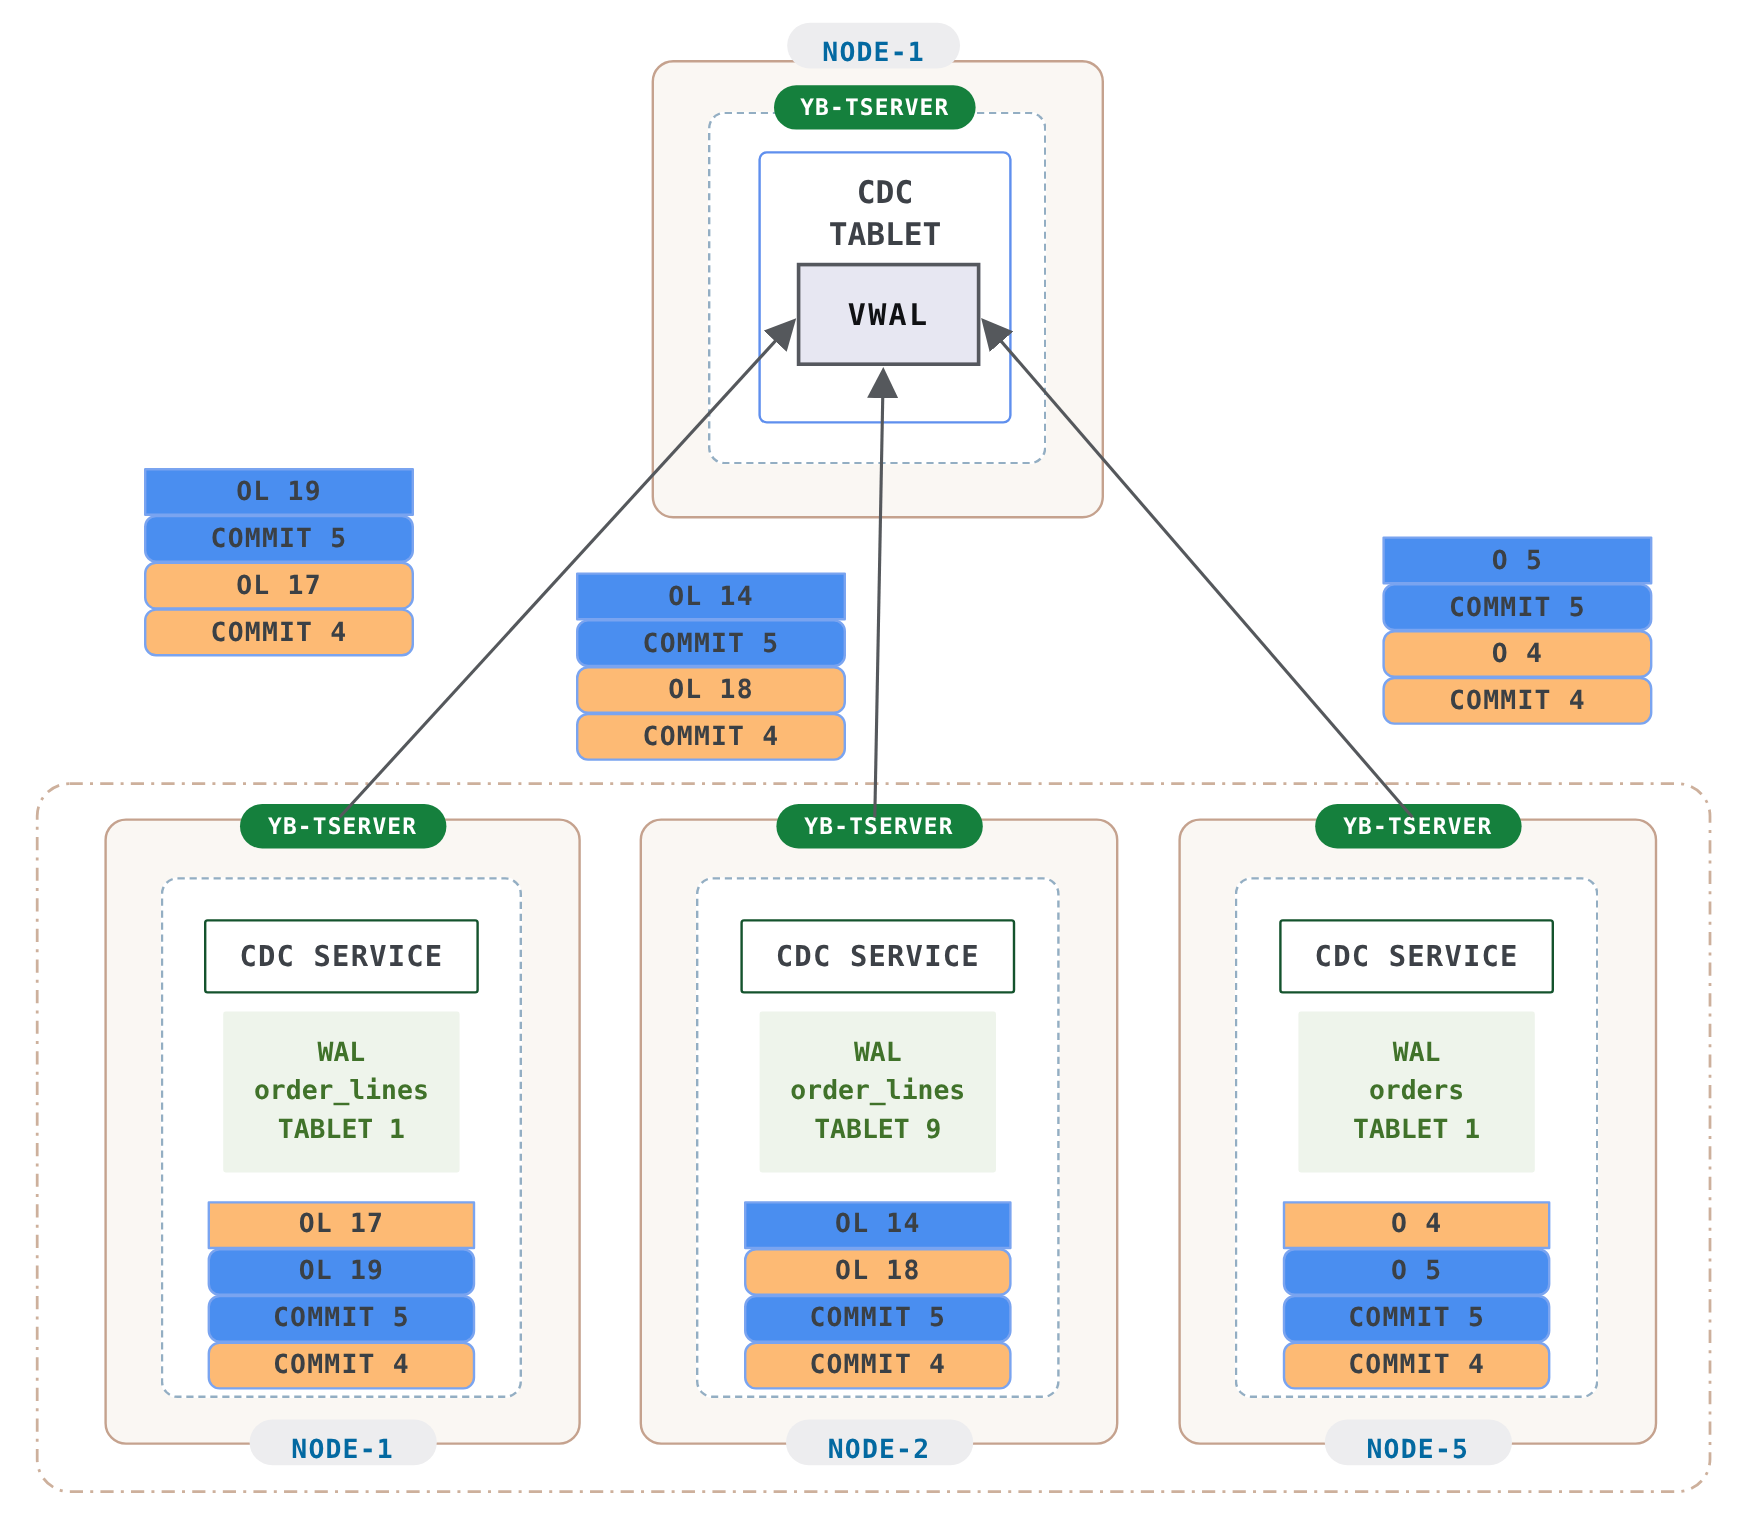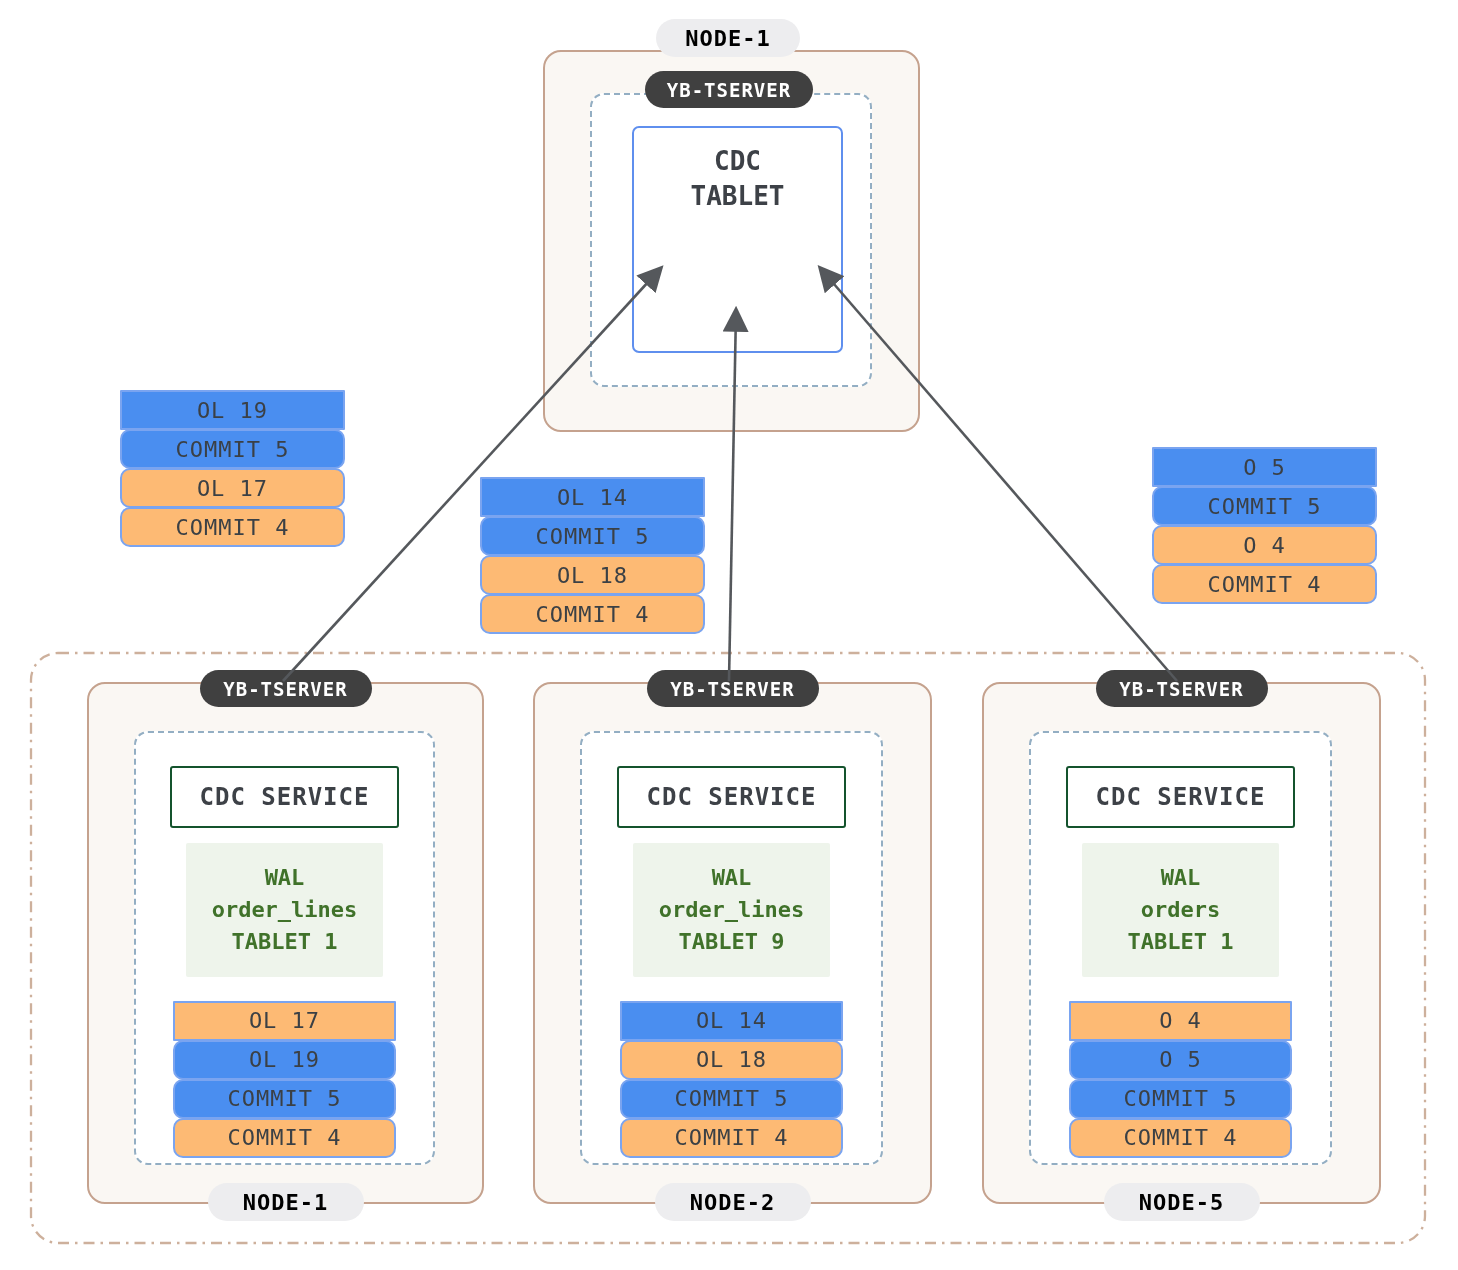--- a/index.html
+++ b/index.html
@@ -2,27 +2,27 @@
 <html><head>
 <meta charset="utf-8">
 <style>
   html,body{margin:0;padding:0;background:#ffffff;}
   #canvas{
     position:relative;width:1458px;height:1270px;background:#ffffff;overflow:hidden;
     font-family:"DejaVu Sans Mono","Liberation Mono",monospace;
   }
   
   .node-pill{
-    position:absolute;display:flex;align-items:center;justify-content:center;
-    background:#ededef;border-radius:20px;color:#000000;
+    position:absolute;display:flex;align-items:flex-end;justify-content:center;
+    background:#ededef;border-radius:20px;color:#0369a1;
     font-weight:bold;font-size:22px;letter-spacing:1px;z-index:6;
   }
   .tserver-badge{
     position:absolute;display:flex;align-items:center;justify-content:center;
-    background:#404040;border-radius:19px;color:#ffffff;
+    background:#15803d;border-radius:19px;color:#ffffff;
     font-weight:bold;font-size:19px;letter-spacing:1px;z-index:5;
   }
   
   .node-frame{
     position:absolute;background:#faf7f3;border:2.5px solid #c5a28e;border-radius:18px;
   }
   .dashed-box{
     position:absolute;background:#ffffff;border:2px dashed #93aec3;border-radius:14px;
   }
   
@@ -48,21 +48,21 @@
     text-align:center;padding:19px 0;
   }
   .wal-block div{white-space:nowrap;}
   
   .stack{display:flex;flex-direction:column;}
   .stack.floating{position:absolute;width:225px;z-index:3;}
   .stack.in-node{margin-top:24px;width:223px;}
   .rec-row{
     height:40px;border:2px solid #7aa4f0;box-sizing:border-box;border-radius:1px;
     display:flex;align-items:center;justify-content:center;
-    color:#3b4045;font-weight:normal;font-size:22px;letter-spacing:1px;
+    color:#3b4045;font-weight:bold;font-size:22px;letter-spacing:1px;
   }
   .rec-row + .rec-row{margin-top:-1px;border-radius:10px;}
   .rec-row[data-color="blue"]{background:#4a8ef0;}
   .rec-row[data-color="green"]{background:#fdba74;}
   
   .bottom-node .inner{
     position:absolute;left:45px;right:47px;top:47px;bottom:37px;
     background:#ffffff;border:2px dashed #93aec3;border-radius:14px;
     display:flex;flex-direction:column;align-items:center;padding-top:33px;box-sizing:border-box;
   }
@@ -86,20 +86,23 @@
 
   <div class="tserver-badge" style="left:645px;top:71px;width:168px;height:37px;">
     <span>YB-TSERVER</span>
   </div>
 
   <div class="cdc-box cdc-top" style="left:632px;top:126px;width:211px;height:227px;box-sizing:border-box;">
     <div>CDC</div>
     <div>TABLET</div>
   </div>
 
+  <div class="vwal-box" style="left:664px;top:219px;width:153px;height:86px;box-sizing:border-box;">
+    <span>VWAL</span>
+  </div>
 
   <div class="stack floating" style="left:120px;top:390px;">
     <div class="rec-row" data-color="blue">
         <span>OL 19</span>
       </div>
     <div class="rec-row" data-color="blue">
         <span>COMMIT 5</span>
       </div>
     <div class="rec-row" data-color="green">
         <span>OL 17</span>

